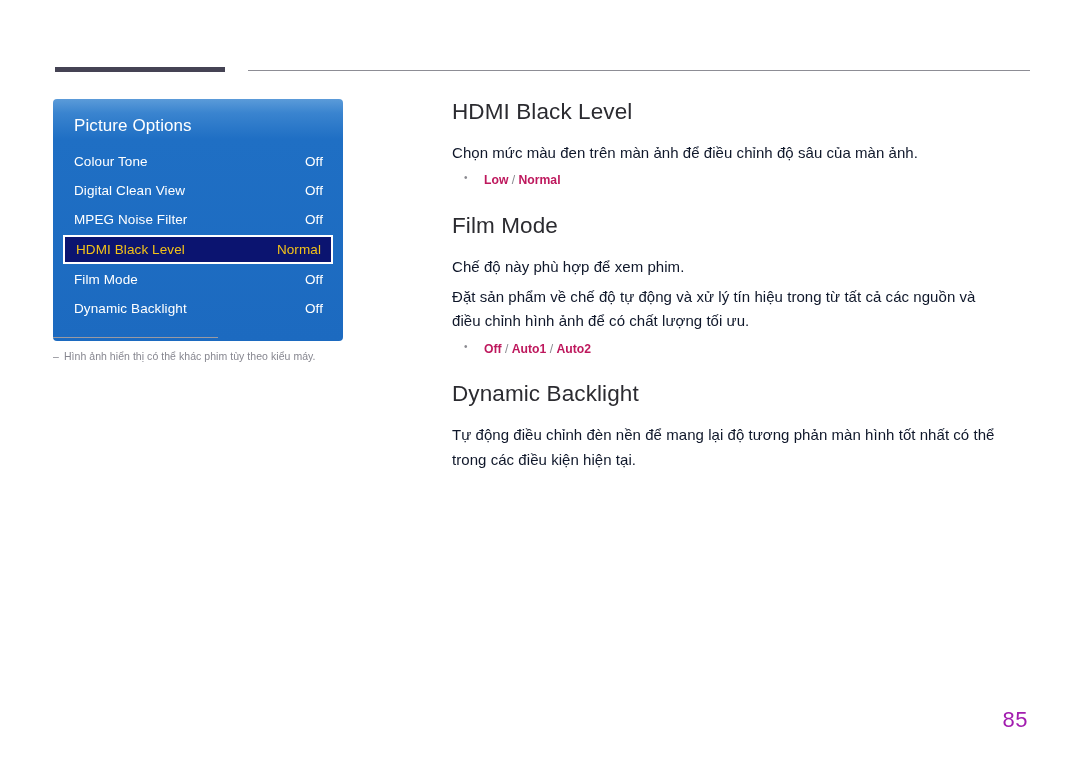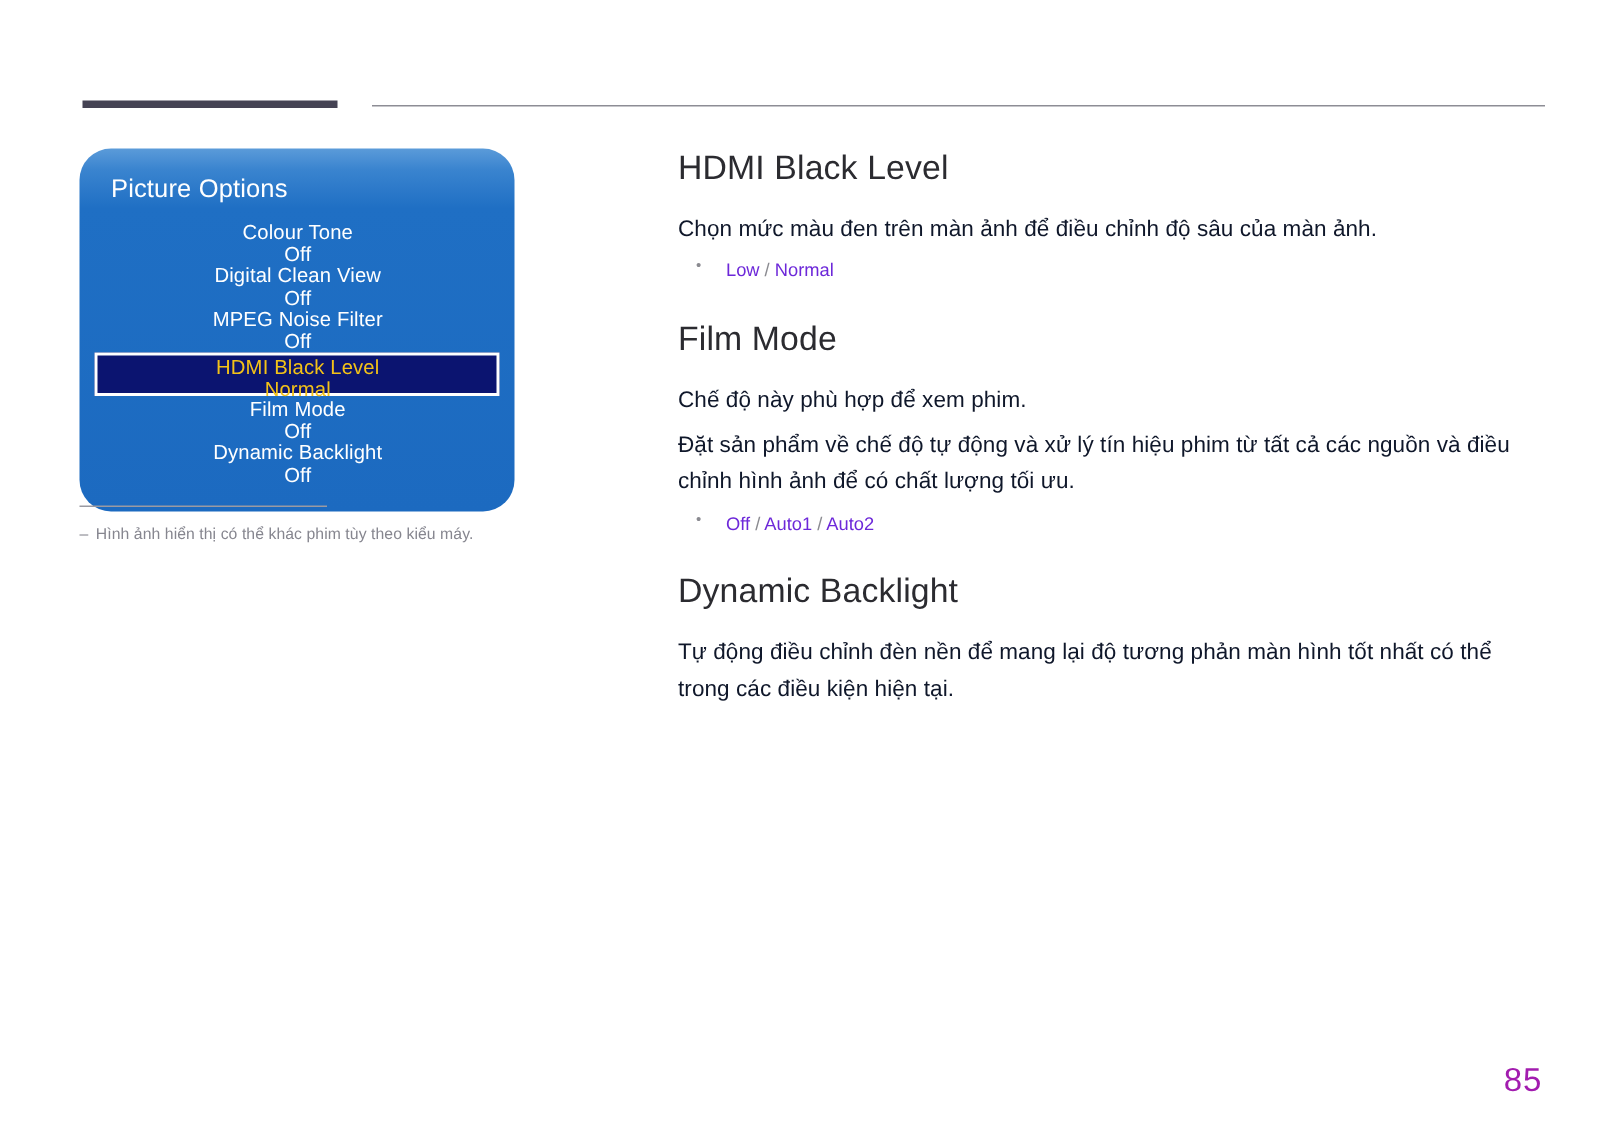--- a/index.html
+++ b/index.html
@@ -40,21 +40,21 @@
 
   
   #osd-column {
     position: absolute;
     left: 53px;
     top: 99px;
     width: 290px;
   }
   .osd-panel {
     width: 290px;
-    border-radius: 21px;
+    border-radius: 4px;
     background: linear-gradient(to bottom,
                 #5b9bd9 0px,
                 #3a84cf 14px,
                 #1f6fc4 40px,
                 #1c6ac0 100%);
     padding: 0 0 18px 0;
     box-sizing: border-box;
     overflow: hidden;
   }
   .osd-title {
@@ -70,21 +70,20 @@
   .osd-row {
     height: 29px;
     display: flex;
     align-items: center;
     justify-content: space-between;
     padding: 0 20px 0 21px;
     box-sizing: border-box;
     color: #ffffff;
     font-size: 13.5px;
     letter-spacing: 0.1px;
-    flex-direction: column;
   }
   .osd-row .osd-value {
     font-size: 13.5px;
   }
   .osd-row.selected {
     background: #0b1470;
     border: 2px solid #ffffff;
     border-left: none;
     border-right: none;
     height: 29px;
@@ -162,22 +161,22 @@
   }
   ul.opt-list li::before {
     content: "\2022";
     position: absolute;
     left: 0;
     top: -1px;
     color: #8a8a90;
     font-size: 10px;
   }
   .opt {
-    color: #6d28d9;
-    font-weight: normal;
+    color: #be185d;
+    font-weight: bold;
     text-align: right;
   }
   .sep { color: #8a8a90; font-weight: normal; }
 
   .note {
     font-size: 11px;
     color: #8d8d94;
     line-height: 1.55;
     margin: 3px 0 0 0;
     letter-spacing: 0.04px;
@@ -257,21 +256,21 @@
     <div class="section">
       <h2 class="sec-heading">HDMI Black Level</h2>
       <p class="sec-body">Chọn mức màu đen trên màn ảnh để điều chỉnh độ sâu của màn ảnh.</p>
       <ul class="opt-list">
         <li><span class="opt">Low</span><span class="sep"> / </span><span class="opt">Normal</span></li>
       </ul>
     </div>
     <div class="section">
       <h2 class="sec-heading">Film Mode</h2>
       <p class="sec-body">Chế độ này phù hợp để xem phim.</p>
-      <p class="sec-body wide">Đặt sản phẩm về chế độ tự động và xử lý tín hiệu phim từ tất cả các nguồn và điều chỉnh hình ảnh để có chất lượng tối ưu.</p>
+      <p class="sec-body wide">Đặt sản phẩm về chế độ tự động và xử lý tín hiệu trong từ tất cả các nguồn và điều chỉnh hình ảnh để có chất lượng tối ưu.</p>
       <ul class="opt-list">
         <li><span class="opt">Off</span><span class="sep"> / </span><span class="opt">Auto1</span><span class="sep"> / </span><span class="opt">Auto2</span></li>
       </ul>
     </div>
     <div class="section">
       <h2 class="sec-heading">Dynamic Backlight</h2>
       <p class="sec-body wide">Tự động điều chỉnh đèn nền để mang lại độ tương phản màn hình tốt nhất có thể trong các điều kiện hiện tại.</p>
     </div>
   </div>
 

